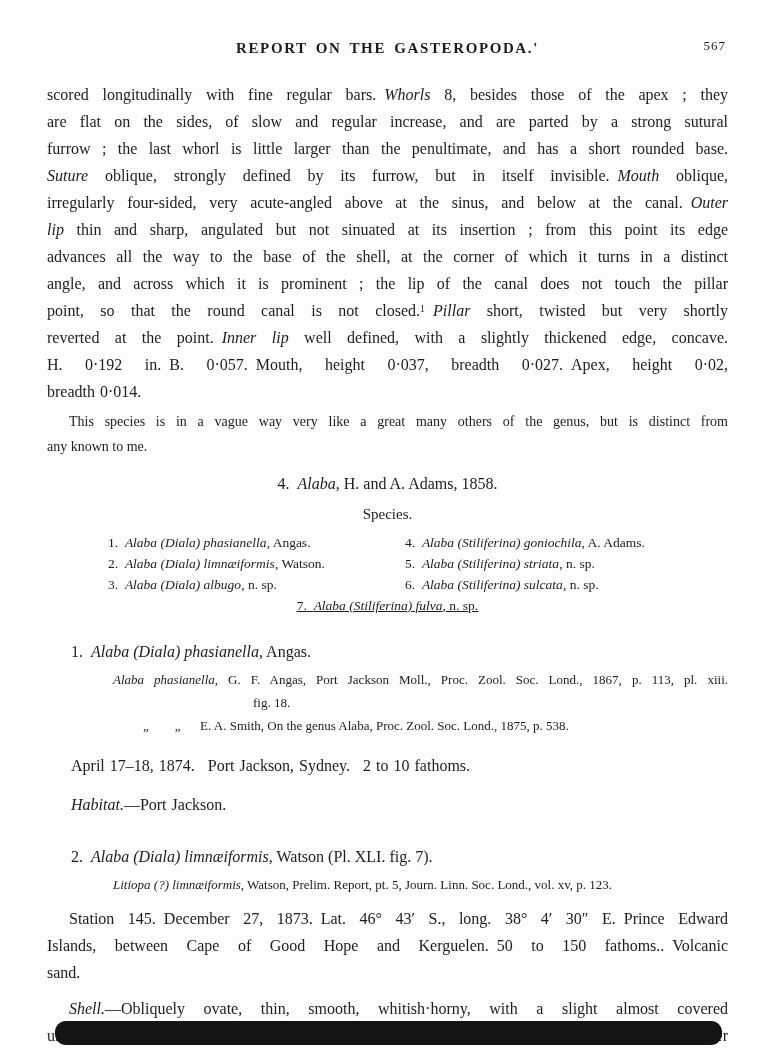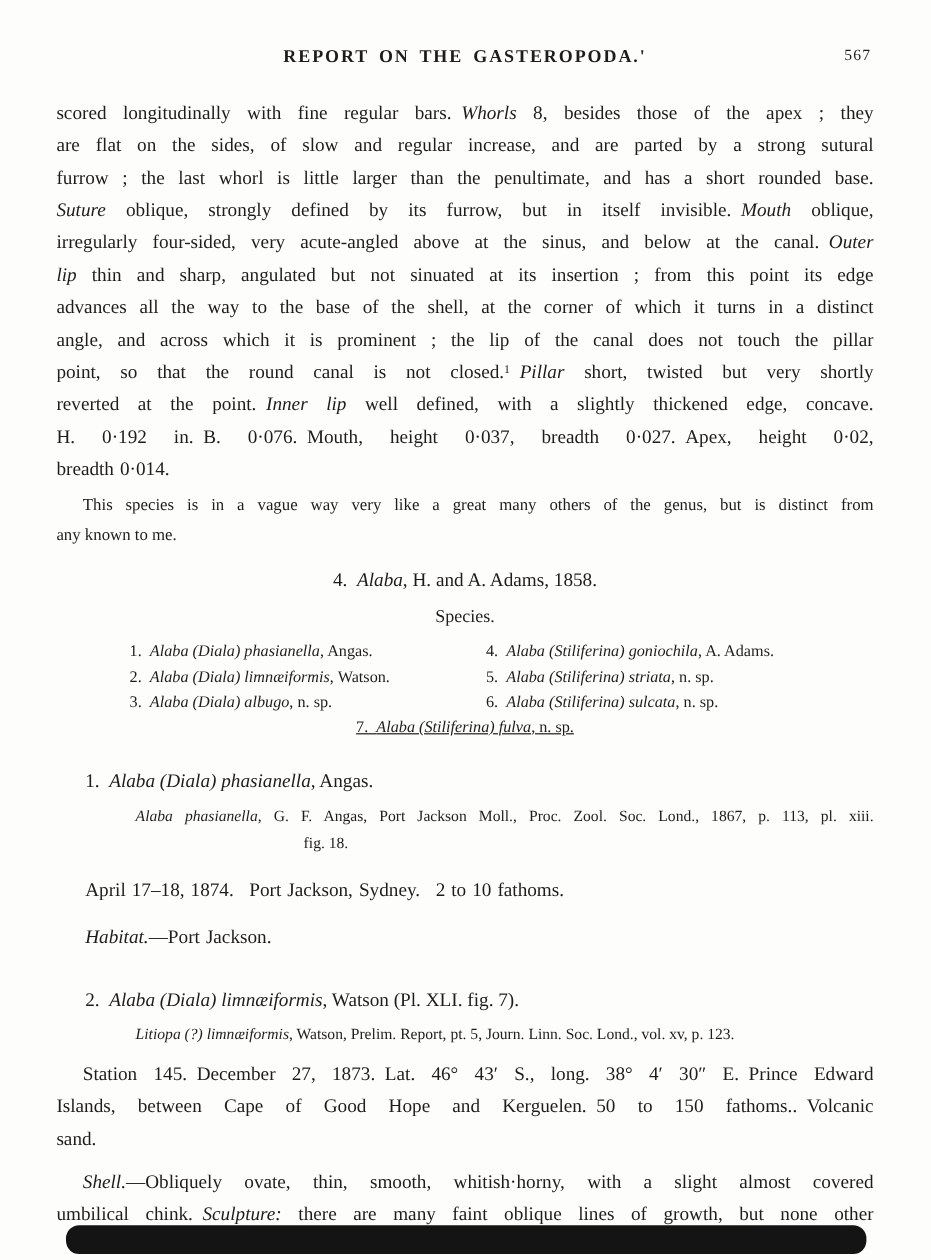--- a/index.html
+++ b/index.html
@@ -86,21 +86,21 @@
     <div class="bline jline"><span>scored longitudinally with fine regular bars. </span><i>Whorls</i><span> 8, besides those of the apex ; they</span></div>
     <div class="bline jline"><span>are flat on the sides, of slow and regular increase, and are parted by a strong sutural</span></div>
     <div class="bline jline"><span>furrow ; the last whorl is little larger than the penultimate, and has a short rounded base.</span></div>
     <div class="bline jline"><i>Suture</i><span> oblique, strongly defined by its furrow, but in itself invisible. </span><i>Mouth</i><span> oblique,</span></div>
     <div class="bline jline"><span>irregularly four-sided, very acute-angled above at the sinus, and below at the canal. </span><i>Outer</i></div>
     <div class="bline jline"><i>lip</i><span> thin and sharp, angulated but not sinuated at its insertion ; from this point its edge</span></div>
     <div class="bline jline"><span>advances all the way to the base of the shell, at the corner of which it turns in a distinct</span></div>
     <div class="bline jline"><span>angle, and across which it is prominent ; the lip of the canal does not touch the pillar</span></div>
     <div class="bline jline"><span>point, so that the round canal is not closed.</span><sup>1</sup><span> </span><i>Pillar</i><span> short, twisted but very shortly</span></div>
     <div class="bline jline"><span>reverted at the point. </span><i>Inner lip</i><span> well defined, with a slightly thickened edge, concave.</span></div>
-    <div class="bline jline"><span>H. 0·192 in. B. 0·076. Mouth, height 0·037, breadth 0·027. Apex, height 0·02,</span></div>
+    <div class="bline jline"><span>H. 0·192 in. B. 0·057. Mouth, height 0·037, breadth 0·027. Apex, height 0·02,</span></div>
     <div class="bline jleft"><span>breadth 0·014.</span></div>
   </div>
 
   <div class="small-text mt-remark">
     <div class="jline indent">This species is in a vague way very like a great many others of the genus, but is distinct from</div>
     <div class="jleft">any known to me.</div>
   </div>
 
   <div class="genus-heading centered"><span>4. </span><i>Alaba</i><span>, H. and A. Adams, 1858.</span></div>
 
@@ -120,20 +120,21 @@
       <div class="sp-right"><span>6. </span><i>Alaba (Stiliferina) sulcata</i><span>, n. sp.</span></div>
     </div>
     <div class="sp-center"><span>7. </span><i>Alaba (Stiliferina) fulva</i><span>, n. sp.</span></div>
   </div>
 
   <div class="section-heading mt-h1"><span>1. </span><i>Alaba (Diala) phasianella</i><span>, Angas.</span></div>
 
   <div class="ref-text mt-refs">
     <div class="hang1 jline"><i>Alaba phasianella</i><span>, G. F. Angas, Port Jackson Moll., Proc. Zool. Soc. Lond., 1867, p. 113, pl. xiii.</span></div>
     <div class="hang2"><span>fig. 18.</span></div>
+    <div class="hang3"><span>„</span><span>   </span><span>„</span><span>  </span><span>E. A. Smith, On the genus Alaba, Proc. Zool. Soc. Lond., 1875, p. 538.</span></div>
   </div>
 
   <div class="body-text mt-april" style="padding-left:24px;">April 17–18, 1874.  Port Jackson, Sydney.  2 to 10 fathoms.</div>
 
   <div class="body-text mt-habitat" style="padding-left:24px;"><i>Habitat.</i><span>—Port Jackson.</span></div>
 
   <div class="section-heading mt-h2"><span>2. </span><i>Alaba (Diala) limnæiformis</i><span>, Watson (Pl. XLI. fig. 7).</span></div>
 
   <div class="ref-text mt-ref3 hang1"><i>Litiopa (?) limnæiformis</i><span>, Watson, Prelim. Report, pt. 5, Journ. Linn. Soc. Lond., vol. xv, p. 123.</span></div>
 

